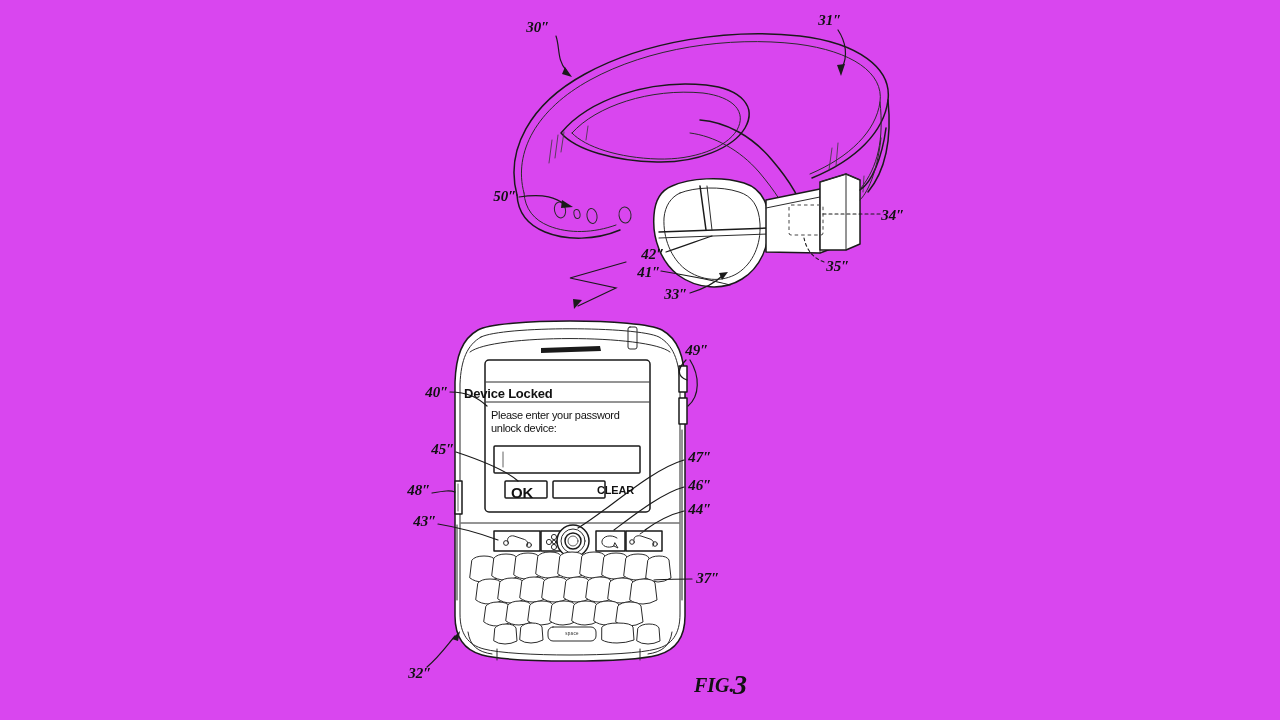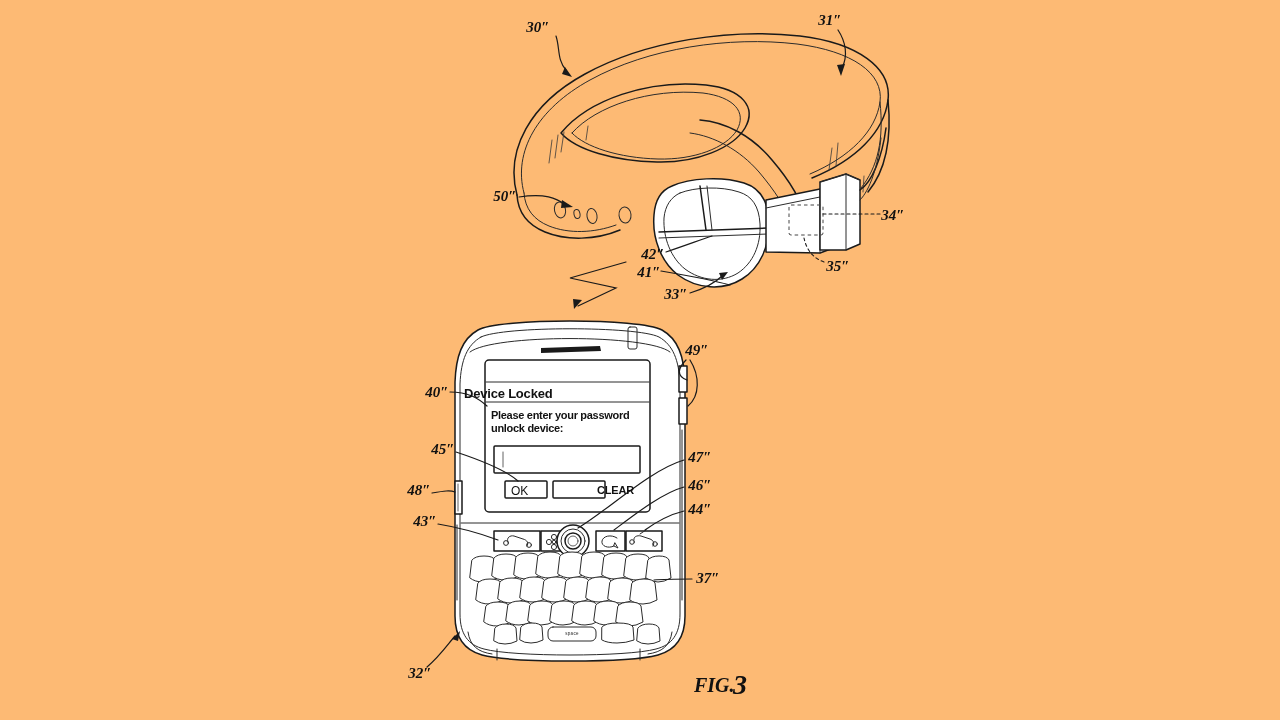--- a/index.html
+++ b/index.html
@@ -1,38 +1,38 @@
 <!DOCTYPE html>
 <html><head>
 <meta charset="utf-8">
 <title>Patent Figure</title>
 <style>
   html,body{margin:0;padding:0;background:#ffffff;}
   body{width:1280px;height:720px;overflow:hidden;font-family:"Liberation Serif",serif;}
-  #figure-root{position:relative;width:1280px;height:720px;background:#fdba74;}
+  #figure-root{position:relative;width:1280px;height:720px;background:#d946ef;}
   svg.fig{position:absolute;left:0;top:0;width:1280px;height:720px;}
   .ln{fill:none;stroke:#1a1a1a;stroke-width:1.5;stroke-linecap:round;stroke-linejoin:round;}
   .ln-thin{fill:none;stroke:#2b2b2b;stroke-width:1;stroke-linecap:round;stroke-linejoin:round;}
   .ln-hair{fill:none;stroke:#3a3a3a;stroke-width:0.8;stroke-linecap:round;}
   .lead{fill:none;stroke:#1a1a1a;stroke-width:1.2;stroke-linecap:round;}
   .lead-dash{fill:none;stroke:#1a1a1a;stroke-width:1.1;stroke-dasharray:3 3;stroke-linecap:round;}
   .hidden-edge{fill:none;stroke:#444;stroke-width:1;stroke-dasharray:3.5 3;}
   .fillwhite{fill:#ffffff;}
   .solid{fill:#1a1a1a;stroke:none;}
   .reflabel{font-family:"Liberation Serif",serif;font-weight:bold;font-style:italic;
             font-size:15px;fill:#111;letter-spacing:0px;}
   .figlabel{font-family:"Liberation Serif",serif;font-weight:bold;font-style:italic;fill:#111;}
   .figlabel .fsmall{font-size:20px;}
   .figlabel .fbig{font-size:28px;}
 
   
   .screen-ui{position:absolute;font-family:"Liberation Sans",sans-serif;color:#111;}
   #screen-title{left:464px;top:386px;width:140px;font-size:13px;font-weight:bold;letter-spacing:-0.2px;}
-  #screen-prompt{left:491px;top:409px;width:148px;font-size:11px;font-weight:bold;line-height:13px;letter-spacing:-0.3px;}
-  #btn-ok-label{left:511px;top:484px;font-size:12px;font-weight:normal;letter-spacing:-0.2px;}
+  #screen-prompt{left:491px;top:409px;width:148px;font-size:11px;font-weight:normal;line-height:13px;letter-spacing:-0.3px;}
+  #btn-ok-label{left:511px;top:484px;font-size:15px;font-weight:bold;letter-spacing:-0.2px;}
   #btn-clear-label{left:558px;top:484px;font-size:11px;font-weight:bold;letter-spacing:-0.2px;margin-left:39px;}
   .keycap-txt{position:absolute;font-family:"Liberation Sans",sans-serif;
               font-size:5px;color:#2a2a2a;text-align:center;}
   #space-label{font-size:4.5px;letter-spacing:0.3px;}
 </style>
 </head>
 <body>
 
 <div id="figure-root">
 

